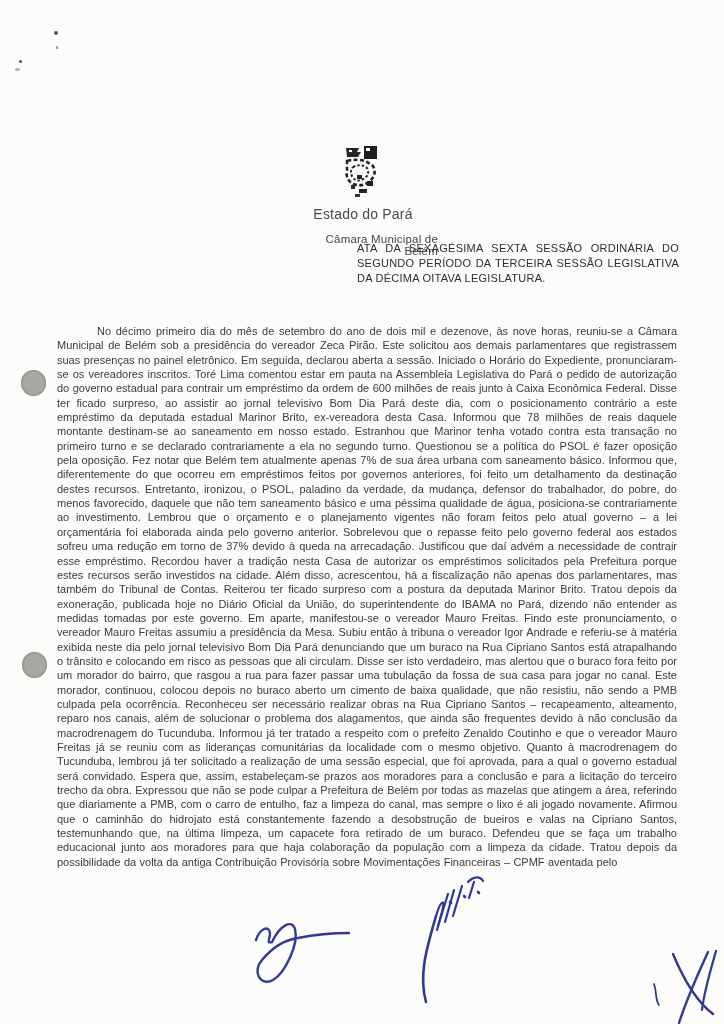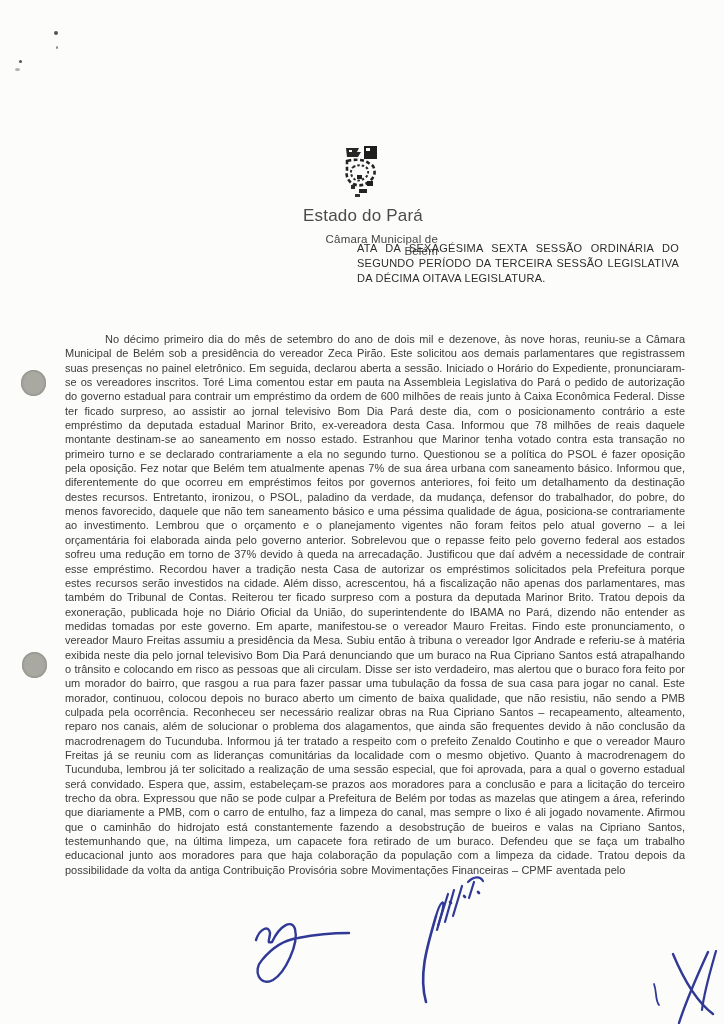--- a/index.html
+++ b/index.html
@@ -44,21 +44,21 @@
     top: 145px;
     width: 36px;
     height: 54px;
   }
   .state-line {
     position: absolute;
     left: 298px;
     top: 206px;
     width: 130px;
     text-align: center;
-    font-size: 17px;
+    font-size: 14px;
     color: #4a4a4a;
     letter-spacing: .2px;
   }
   .muni-line {
     position: absolute;
     left: 298px;
     top: 233px;
     width: 140px;
     text-align: right;
     font-size: 11.5px;
@@ -77,21 +77,21 @@
     text-align: justify;
     color: #2d2d2d;
     letter-spacing: .25px;
   }
   
   .doc-body {
     position: absolute;
     left: 57px;
     top: 324px;
     width: 620px;
-    margin: 8px;
+    margin: 0;
     font-size: 11px;
     line-height: 14.35px;
     text-align: justify;
     text-indent: 40px;
     color: #3b3b3b;
     word-spacing: .3px;
   }
   
   .sig {
     position: absolute;

